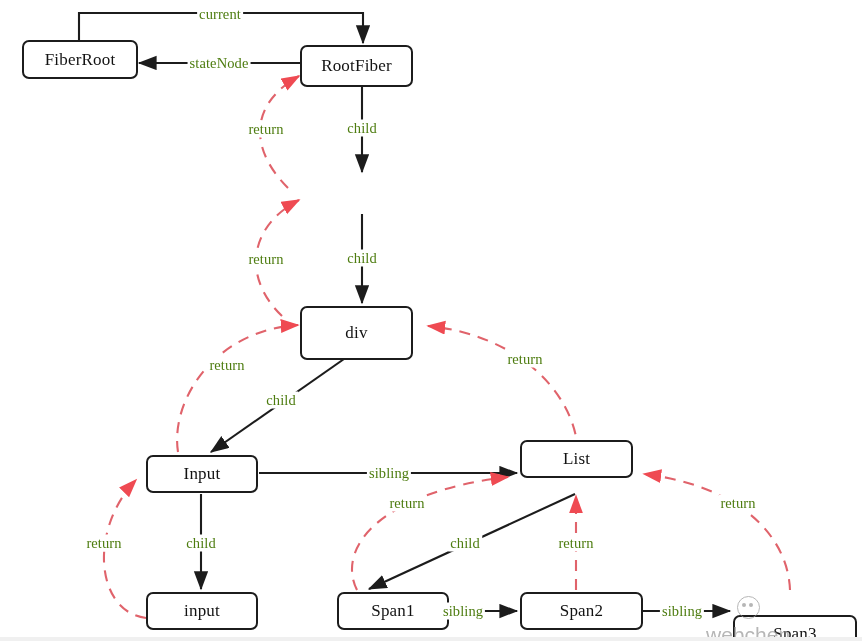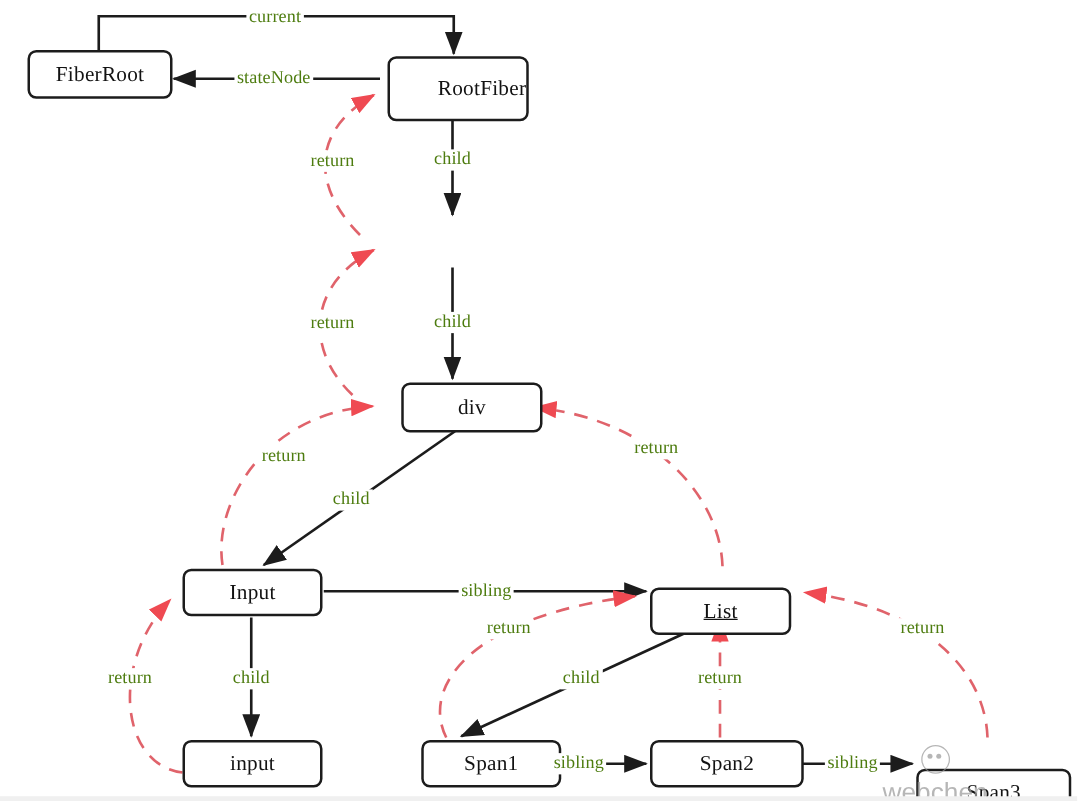--- a/index.html
+++ b/index.html
@@ -147,30 +147,30 @@
     <path d="M576,590 L576,496" fill="none" stroke="#e0636b" stroke-width="2.1" stroke-dasharray="11,8" marker-end="url(#arrow-red)"></path>
 
     <path d="M635,611 L730,611" fill="none" stroke="#1c1c1c" stroke-width="2.1" marker-end="url(#arrow-black)"></path>
 
     <path d="M790,590 C788,536 740,486 644,474" fill="none" stroke="#e0636b" stroke-width="2.1" stroke-dasharray="11,8" marker-end="url(#arrow-red)"></path>
   </svg>
 
   <div class="node" style="left:22px; top:40px; width:116px; height:39px;text-align:center;">
     <span>FiberRoot</span>
   </div>
-  <div class="node" style="left:310px; top:45px; width:113px; height:52px;justify-content:flex-end;">
+  <div class="node" style="left:300px; top:45px; width:113px; height:42px;">
     <span>RootFiber</span>
   </div>
-  <div class="node" style="left:321px; top:306px; width:113px; height:40px;">
+  <div class="node" style="left:300px; top:306px; width:113px; height:54px;">
     <span>div</span>
   </div>
   <div class="node" style="left:146px; top:455px; width:112px; height:38px;">
     <span>Input</span>
   </div>
-  <div class="node" style="left:520px; top:470px; width:113px; height:38px;text-decoration:underline;">
+  <div class="node" style="left:520px; top:440px; width:113px; height:38px;">
     <span>List</span>
   </div>
   <div class="node" style="left:146px; top:592px; width:112px; height:38px;">
     <span>input</span>
   </div>
   <div class="node" style="left:304px; top:592px; width:112px; height:38px;margin-left:33px;">
     <span>Span1</span>
   </div>
   <div class="node" style="left:520px; top:592px; width:123px; height:38px;">
     <span>Span2</span>

